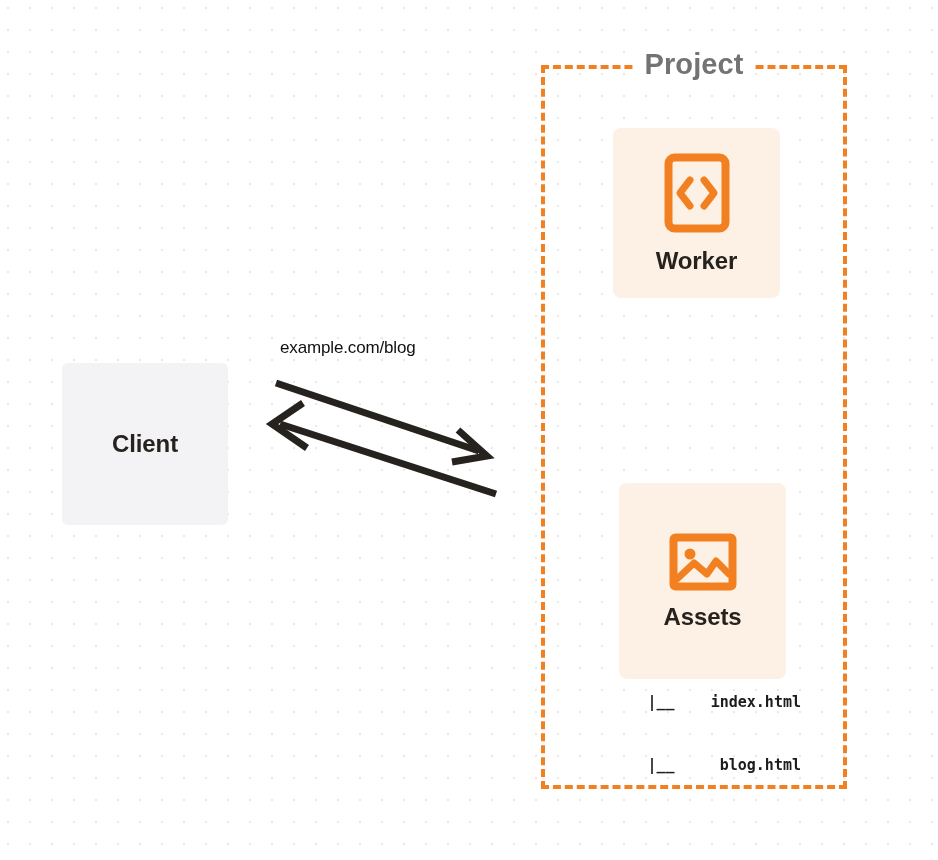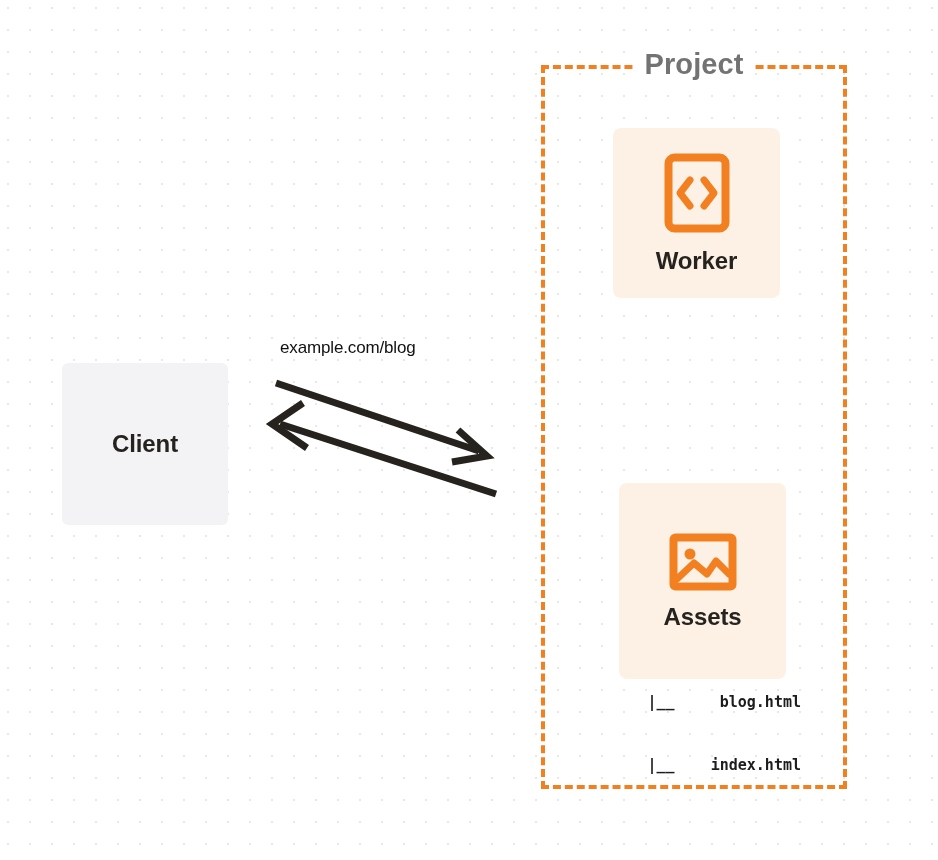--- a/index.html
+++ b/index.html
@@ -200,18 +200,18 @@
       <svg width="68" height="58" viewBox="0 0 68 58" xmlns="http://www.w3.org/2000/svg">
         <rect x="4.5" y="4.5" width="59" height="49" rx="2" ry="2" fill="none" stroke="#f38020" stroke-width="8"></rect>
         <circle cx="21" cy="21" r="5.5" fill="#f38020"></circle>
         <polyline points="8,46 25,30 38,41 47,28 60,41" fill="none" stroke="#f38020" stroke-width="7" stroke-linecap="round" stroke-linejoin="round"></polyline>
       </svg>
     </span>
     <span class="service-label">Assets</span>
   </div>
 
   <div id="assets-file-tree">
+    <span class="tree-row">      |__    index.html</span>
     <span class="tree-row">      |__     blog.html</span>
-    <span class="tree-row">      |__    index.html</span>
     
   </div>
 
 </div>
 
 </body></html>

